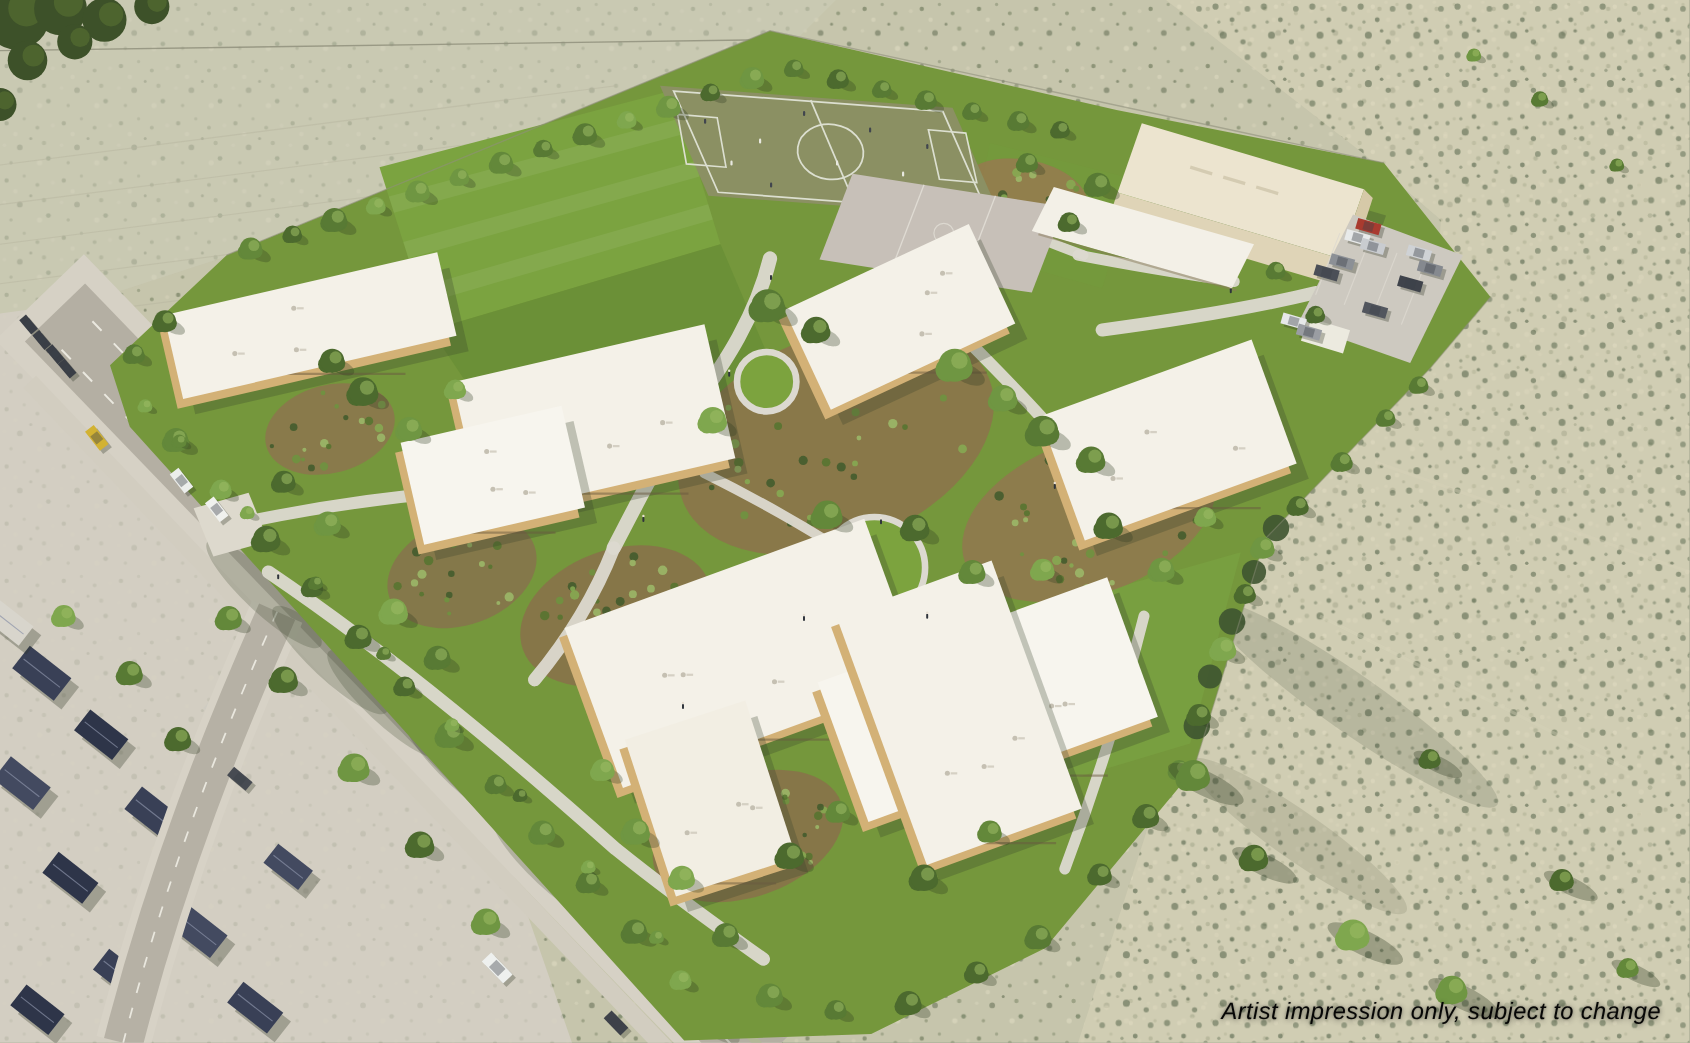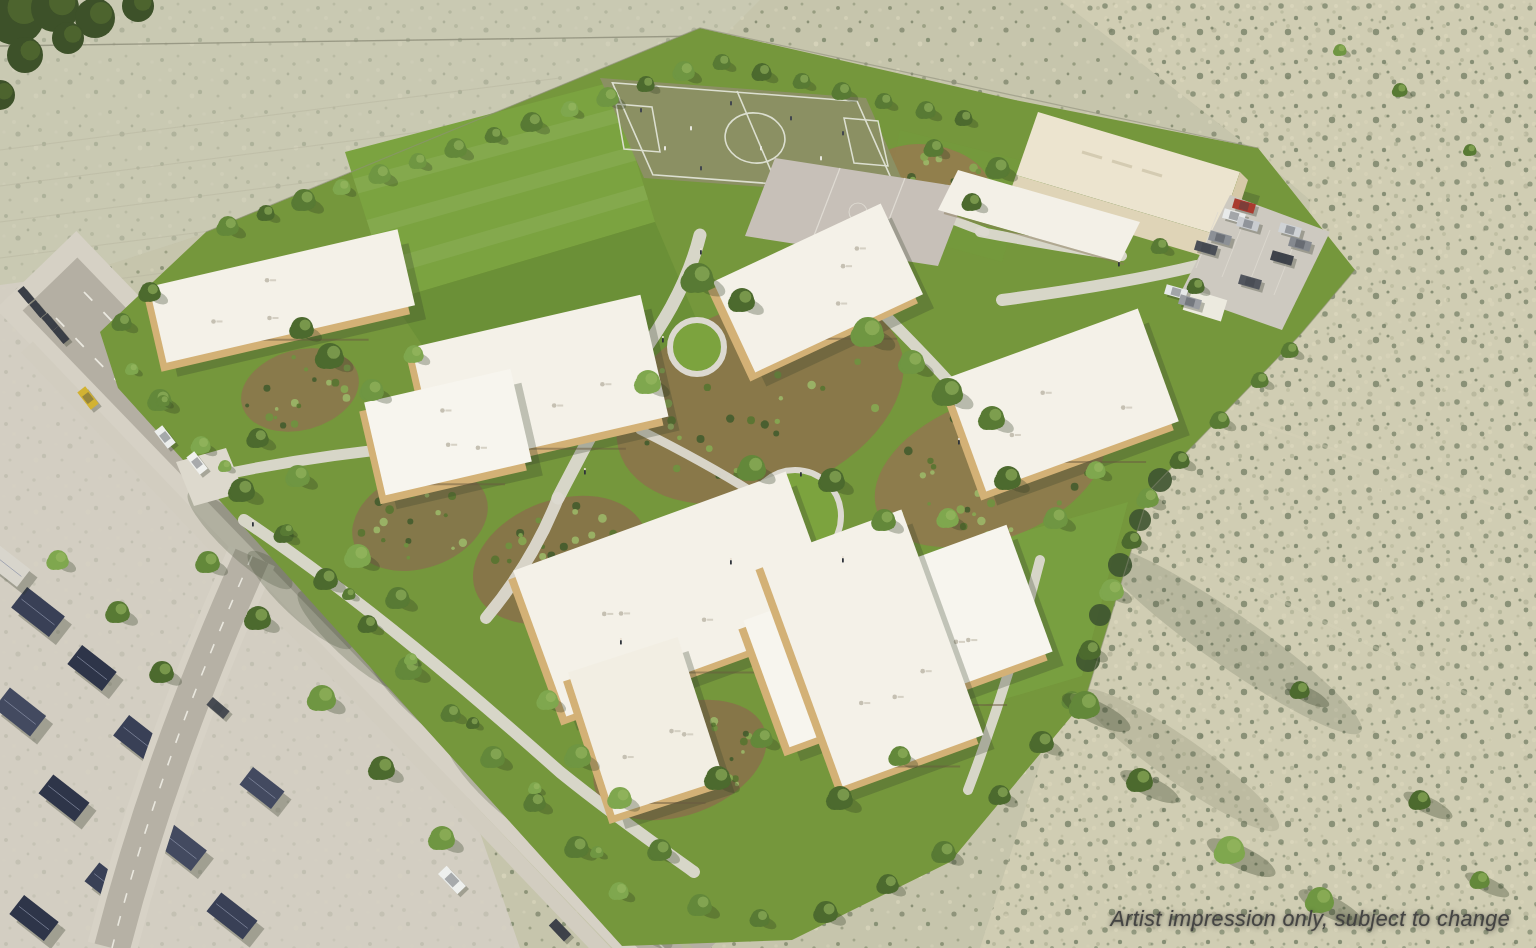--- a/index.html
+++ b/index.html
@@ -1,19 +1,19 @@
 <!DOCTYPE html>
 <html><head>
 <meta charset="utf-8">
 <style>
   html,body{margin:0;padding:0;background:#9aa08a;}
   .stage{position:relative;width:1536px;height:948px;overflow:hidden;
          font-family:"Liberation Sans",sans-serif;}
   svg{display:block;}
-  .caption{position:absolute;right:26px;bottom:16px;color:#404040;
+  .caption{position:absolute;right:26px;bottom:16px;color:#000000;
            font-style:italic;font-size:21.5px;letter-spacing:.4px;opacity:.97;
            text-shadow:0 1px 6px rgba(0,0,0,.55), 0 0 2px rgba(0,0,0,.35);
            font-family:"Liberation Sans",sans-serif;}
 </style>
 </head>
 <body>
 
 <div class="stage">
 <svg id="scene" width="1536" height="948" viewBox="0 0 1536 948">
   <defs>

